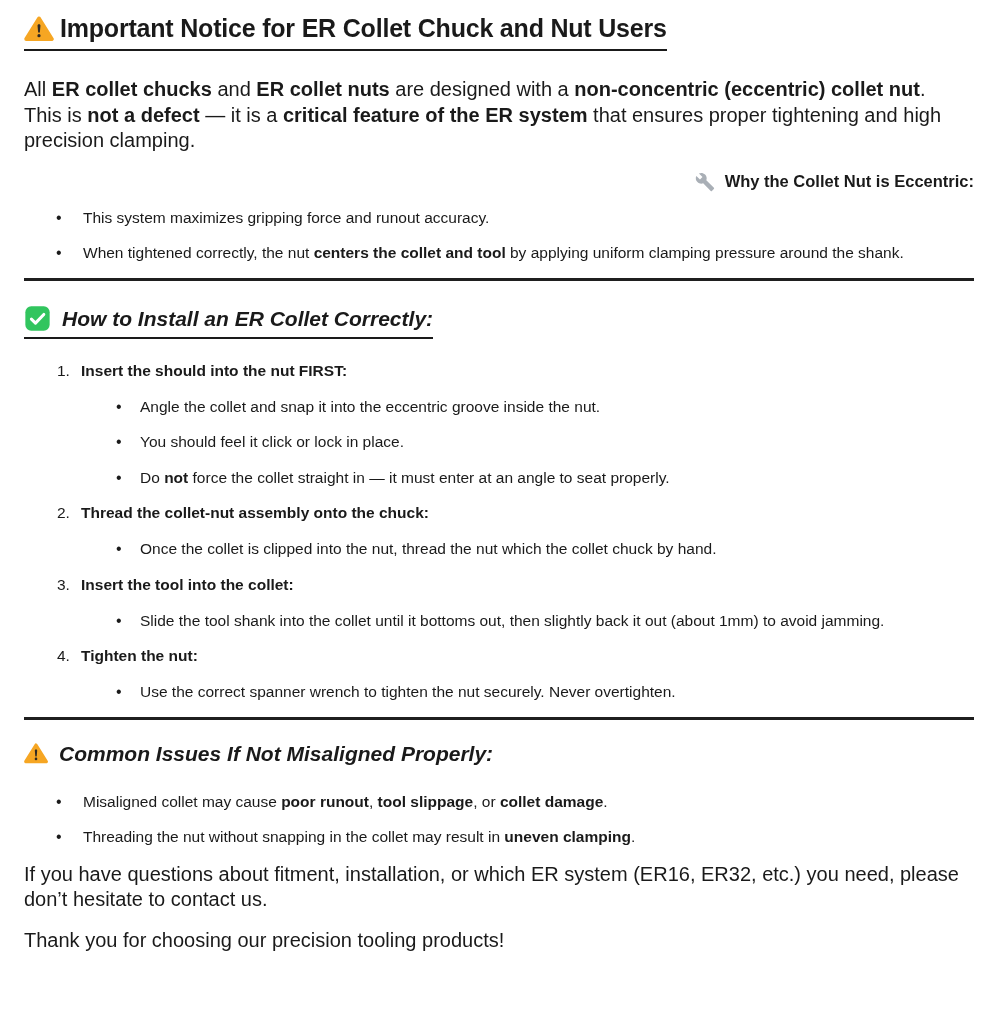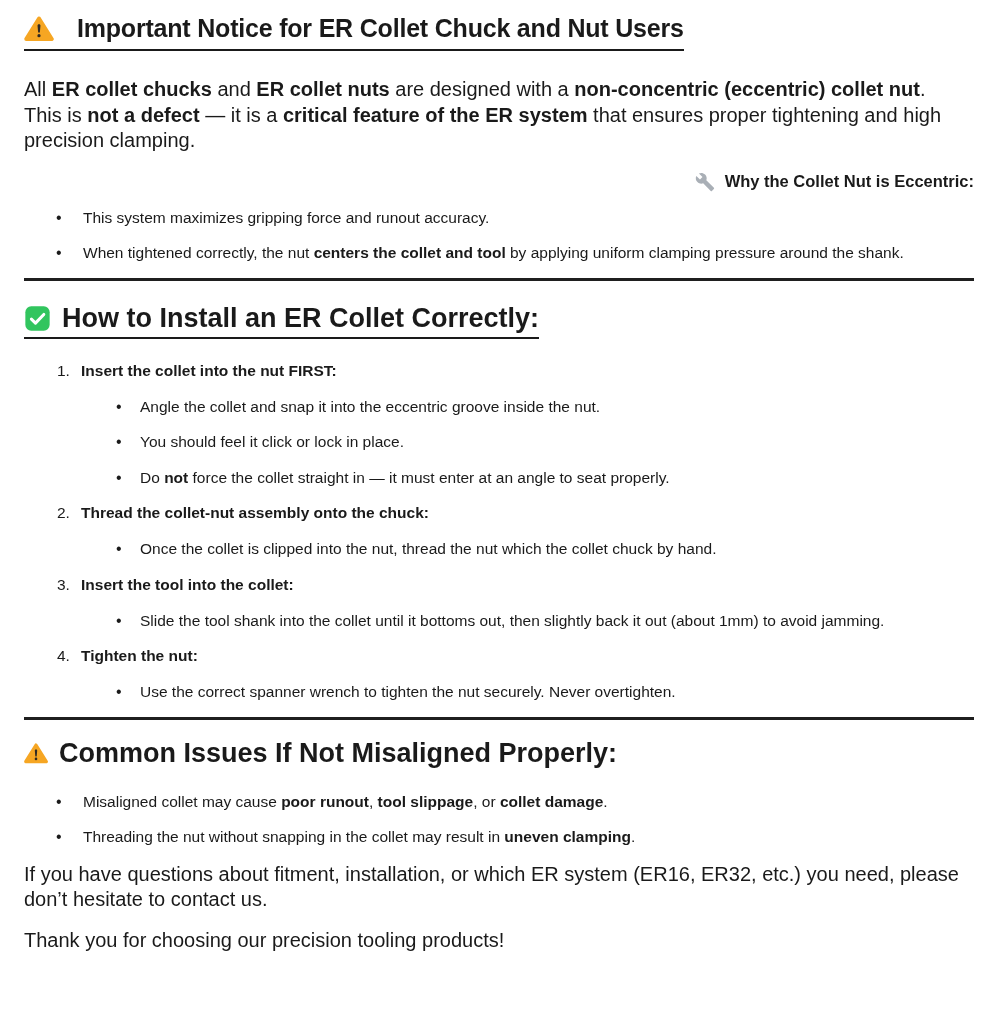--- a/index.html
+++ b/index.html
@@ -15,21 +15,21 @@
     font-family: "Liberation Sans", sans-serif;
     -webkit-font-smoothing: antialiased;
   }
   .doc {
     padding: 14px 26px 0 24px;
   }
   
   .title {
     display: flex;
     align-items: center;
-    gap: 23px;
+    gap: 6px;
     width: fit-content;
     margin: 0;
     font-size: 25px;
     font-weight: bold;
     letter-spacing: -0.2px;
     padding-bottom: 6px;
     border-bottom: 2.5px solid #1a1a1a;
   }
   .subhead {
     display: flex;
@@ -38,23 +38,24 @@
     margin: 18px 0 0 0;
     font-size: 16.5px;
     font-weight: bold;
     justify-content: flex-end;
   }
   .section {
     display: flex;
     align-items: center;
     gap: 11px;
     margin: 0;
-    font-size: 27px;
+    font-size: 21px;
     font-weight: bold;
     line-height: 25px;
+    font-style: italic;
   }
   .section.underlined {
     width: fit-content;
     padding-bottom: 5px;
     border-bottom: 2px solid #1a1a1a;
   }
   .icon { display: inline-flex; flex: 0 0 auto; }
   
   .para {
     font-size: 20px;
@@ -149,21 +150,21 @@
         <path d="M6.6 12.6 L10.2 16.1 L17.6 8.4" fill="none" stroke="#ffffff" stroke-width="2.7" stroke-linecap="round" stroke-linejoin="round"></path>
       </svg>
     </span>
     <span>How to Install an ER Collet Correctly:</span>
   </h2>
 
   <ol class="steps">
     <li class="step">
       <div class="step-label">
         <span class="step-num">1.</span>
-        <span class="step-text"><b>Insert the collet into the nut FIRST:</b></span>
+        <span class="step-text"><b>Insert the should into the nut FIRST:</b></span>
       </div>
       <ul class="bullets lvl2">
         <li><span>Angle the collet and snap it into the eccentric groove inside the nut.</span></li>
         <li><span>You should feel it click or lock in place.</span></li>
         <li><span>Do </span><b>not</b><span> force the collet straight in — it must enter at an angle to seat properly.</span></li>
       </ul>
     </li>
     <li class="step">
       <div class="step-label">
         <span class="step-num">2.</span>

